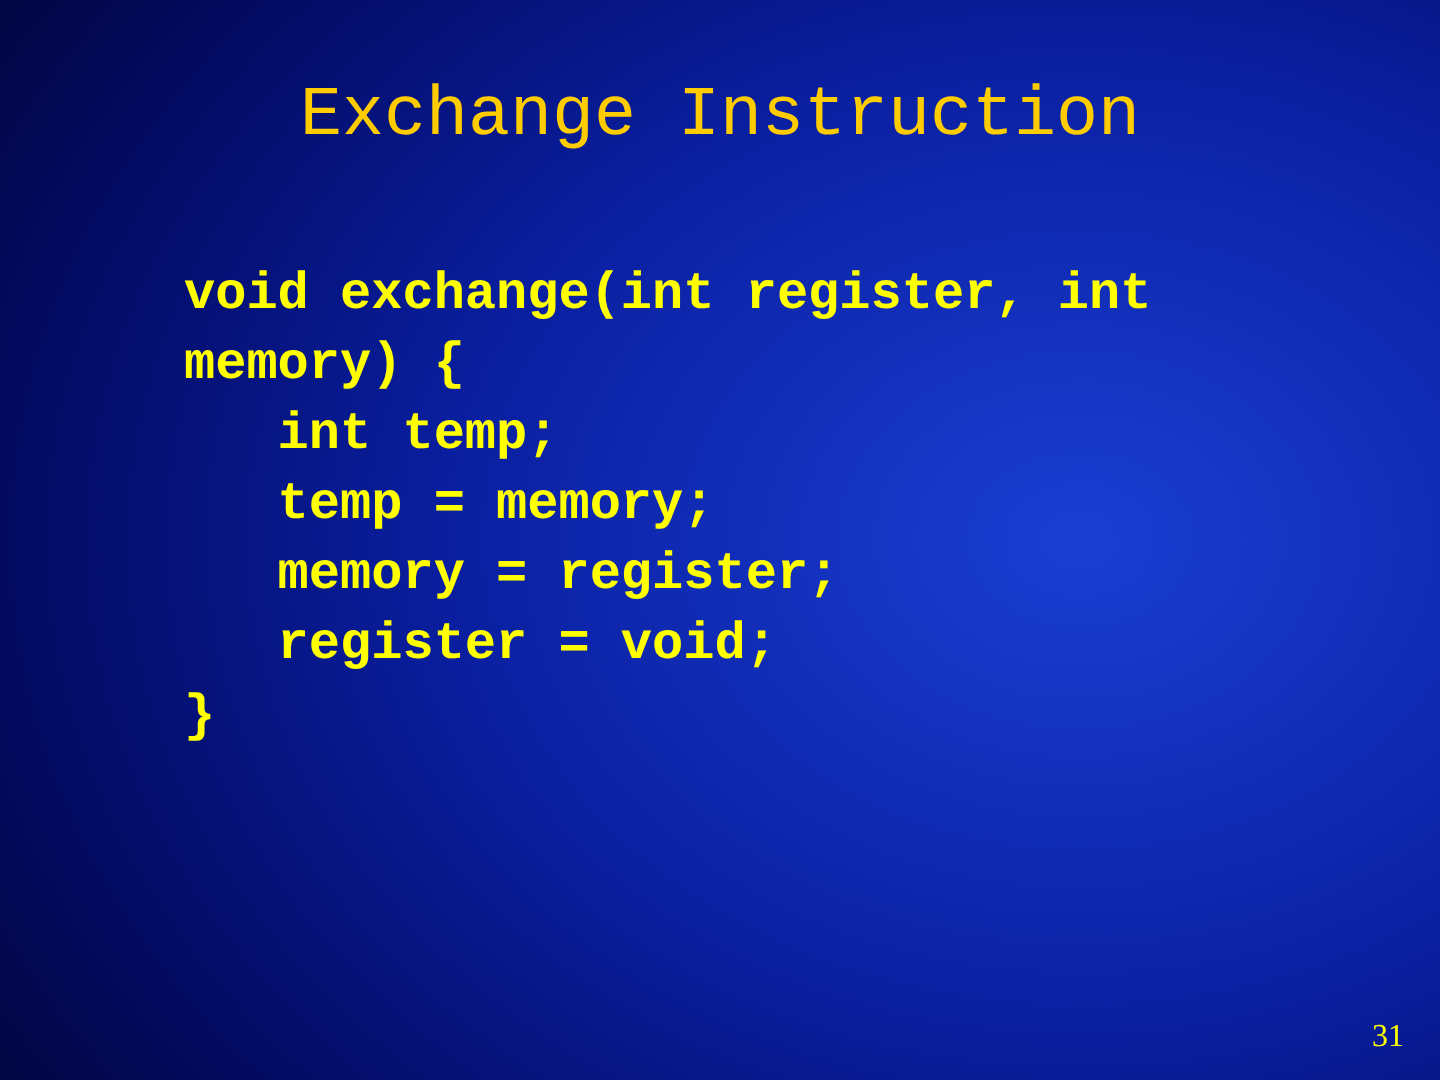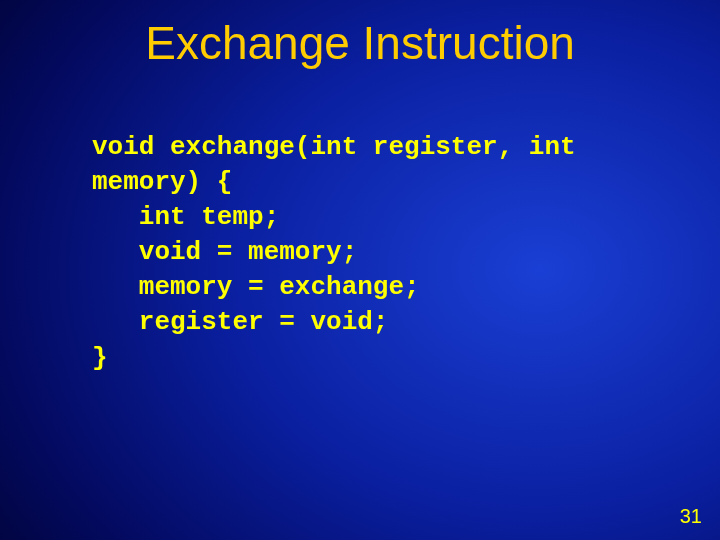--- a/index.html
+++ b/index.html
@@ -10,55 +10,55 @@
     overflow: hidden;
   }
   .slide {
     width: 720px;
     height: 540px;
     background: radial-gradient(ellipse 900px 700px at 75% 50%, #1a3fd4 0%, #0a1fa0 35%, #030a60 60%, #000020 85%, #000000 100%);
     position: relative;
     box-sizing: border-box;
   }
   .title {
-    font-family: Liberation Sans, sans-serif;
-    font-size: 46px;
+    font-family: Liberation Mono, monospace;
+    font-size: 35px;
     color: #ffcc00;
     text-align: center;
-    padding-top: 16px;
+    padding-top: 38px;
     font-weight: normal;
     margin: 0;
   }
   .code-block {
     font-family: "Courier New", Courier, monospace;
     font-size: 26px;
     font-weight: bold;
     color: #ffff00;
     white-space: pre;
     position: absolute;
     top: 130px;
     left: 92px;
     line-height: 1.35;
   }
   .page-number {
     position: absolute;
     bottom: 12px;
     right: 18px;
-    font-family: Liberation Sans, sans-serif;
-    font-size: 20px;
+    font-family: Liberation Serif, serif;
+    font-size: 16px;
     color: #ffff00;
     text-align: center;
   }
 </style>
 </head>
 <body>
 
 <div class="slide">
   <h1 class="title">Exchange Instruction</h1>
   <div class="code-block"><span>void exchange(int register, int</span>
 <span>memory) {</span>
 <span>   int temp;</span>
-<span>   void = memory;</span>
-<span>   memory = exchange;</span>
+<span>   temp = memory;</span>
+<span>   memory = register;</span>
 <span>   register = void;</span>
 <span>}</span></div>
   <div class="page-number">31</div>
 </div>
 
 </body></html>

